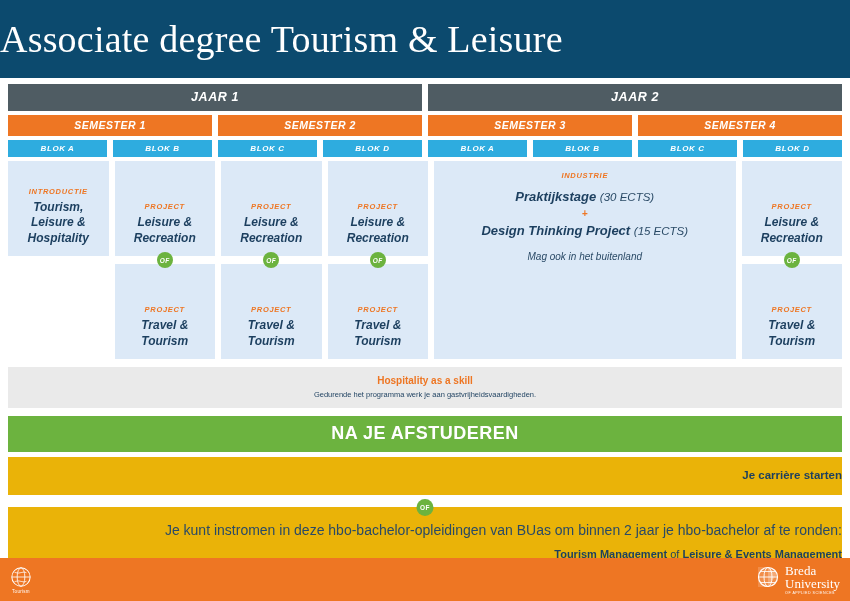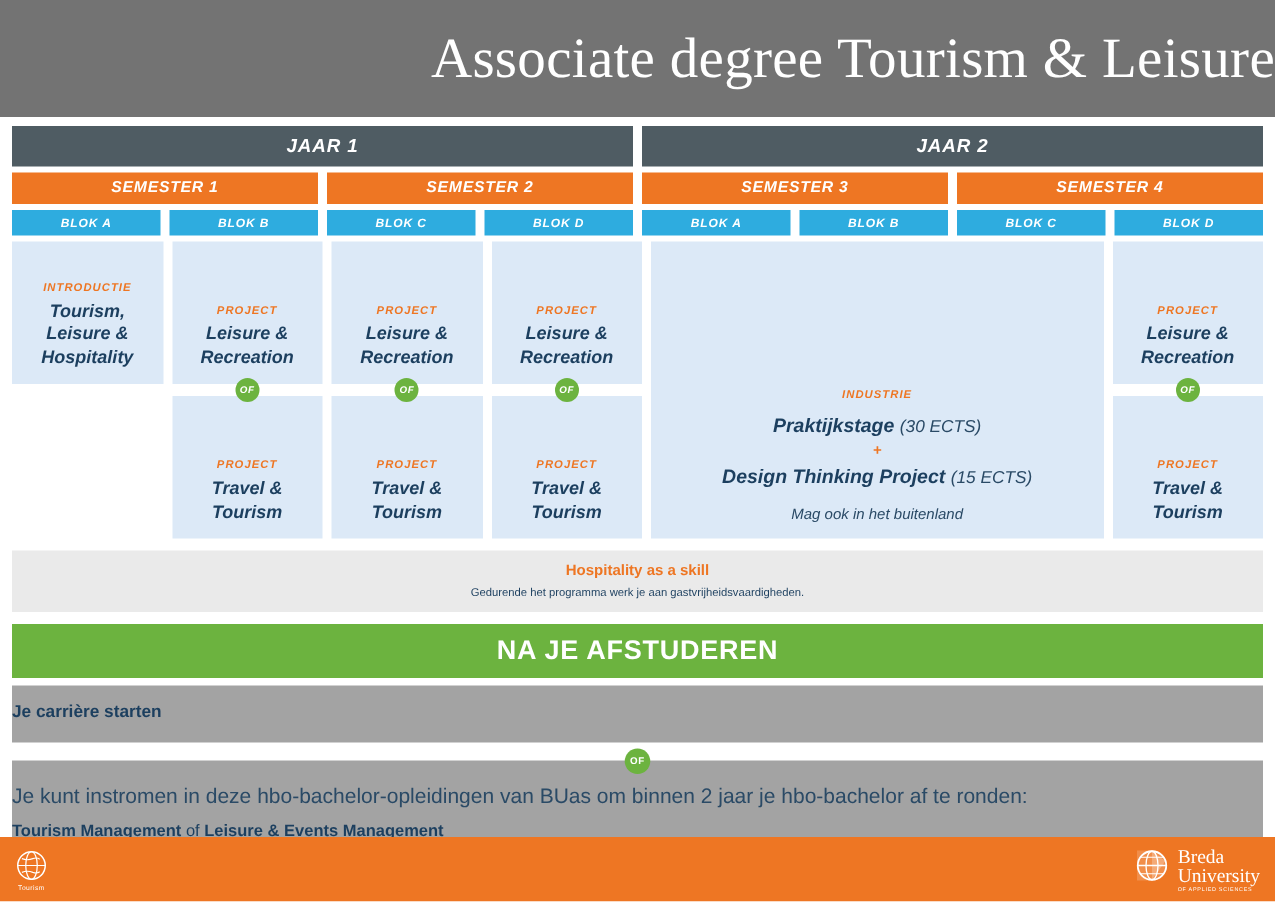--- a/index.html
+++ b/index.html
@@ -7,22 +7,22 @@
     width: 850px; height: 601px;
     background: #ffffff;
     font-family: "Liberation Sans", sans-serif;
     overflow: hidden;
   }
   .page { position: relative; width: 850px; height: 601px; background:#fff; }
 
   
   .title-banner {
     height: 78px;
-    background: #737373;
-    display: flex; align-items: center; justify-content: flex-end;
+    background: #0c4a6e;
+    display: flex; align-items: center; justify-content: flex-start;
   }
   .title-banner h1 {
     font-family: "Liberation Serif", serif;
     font-weight: 400;
     font-size: 38px;
     color: #ffffff;
     letter-spacing: .2px;
   }
 
   
@@ -101,21 +101,21 @@
     width: 16px; height: 16px; border-radius: 50%;
     background: #6cb33f;
     color: #fff;
     font-size: 6.5px; font-weight: bold; letter-spacing: .4px;
     display: flex; align-items: center; justify-content: center;
     z-index: 5;
   }
   .of-badge.mid { top: 91px; }
 
   
-  .industry { justify-content: flex-end; }
+  .industry { justify-content: flex-start; }
   .ind-kicker { color:#ee7623; font-size:7.5px; font-weight:bold; letter-spacing:.7px; margin-bottom:7px; }
   .ind-line { color:#1c3f5f; font-size:13px; font-weight:bold; margin: 2px 0; }
   .ind-line .ects { font-weight: normal; font-size: 11.5px; color:#2a4a66; }
   .ind-plus { color:#ee7623; font-size:10px; font-weight:bold; margin:2px 0; }
   .ind-note { color:#2a4a66; font-size:10px; margin-top:11px; }
 
   
   .hosp {
     margin: 8px 8px 0 8px;
     background: #eaeaea;
@@ -131,22 +131,22 @@
     background: #6cb33f;
     color: #fff;
     text-align: center;
     font-size: 18px;
     font-weight: bold;
     letter-spacing: .5px;
     padding: 7px 0 8px;
   }
   .green-panel {
     margin: 5px 8px 12px 8px;
-    background: #a3a3a3;
-    text-align: left;
+    background: #eab308;
+    text-align: right;
   }
   .gp-career { padding: 12px 0 14px; }
   .career-title { color:#1c3f5f; font-size:11.5px; font-weight:bold; }
 
   .of-wrap { position: relative; height: 0; }
   .of-badge.green-gap {
     position: absolute; top: -8px;
     width: 17px; height: 17px;
   }
 

